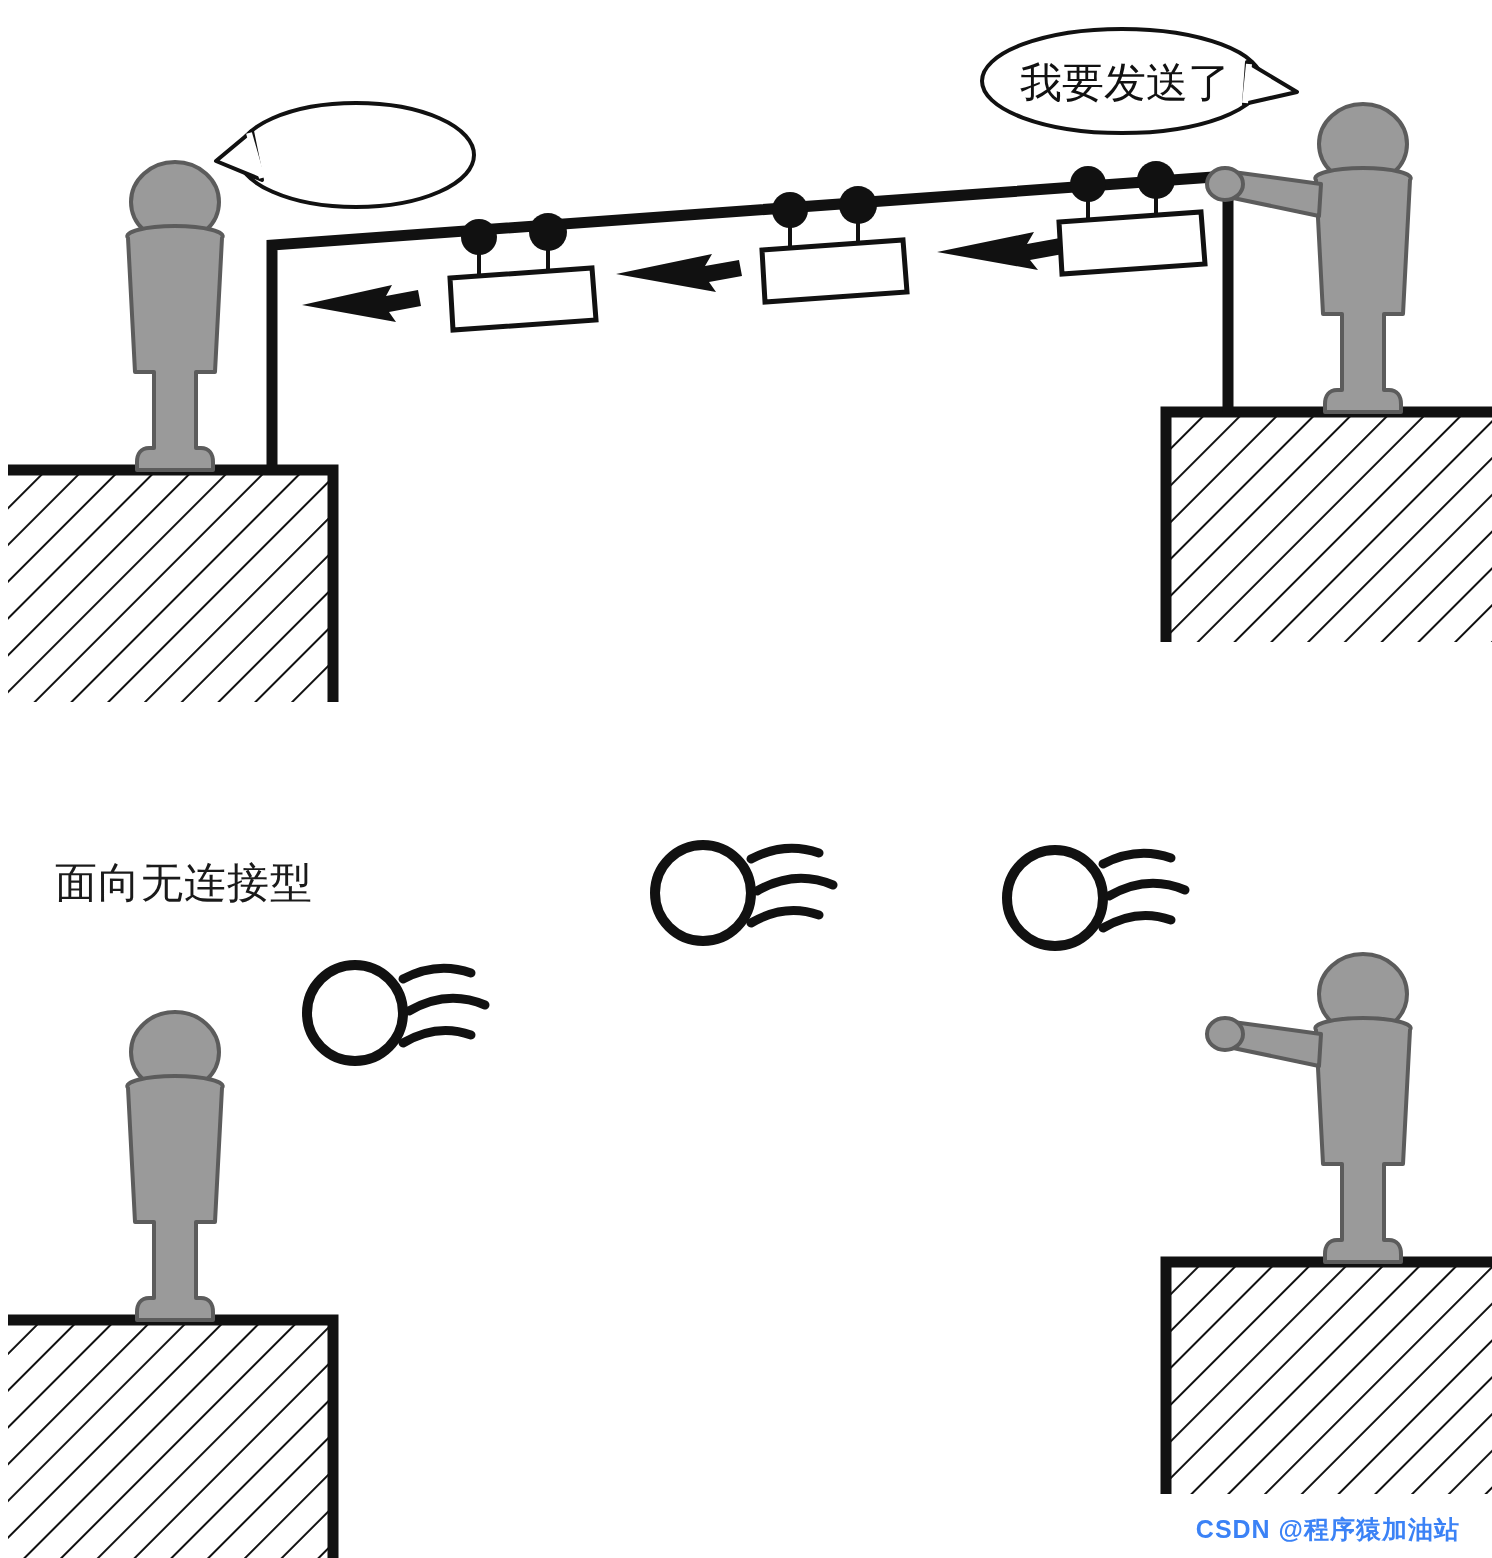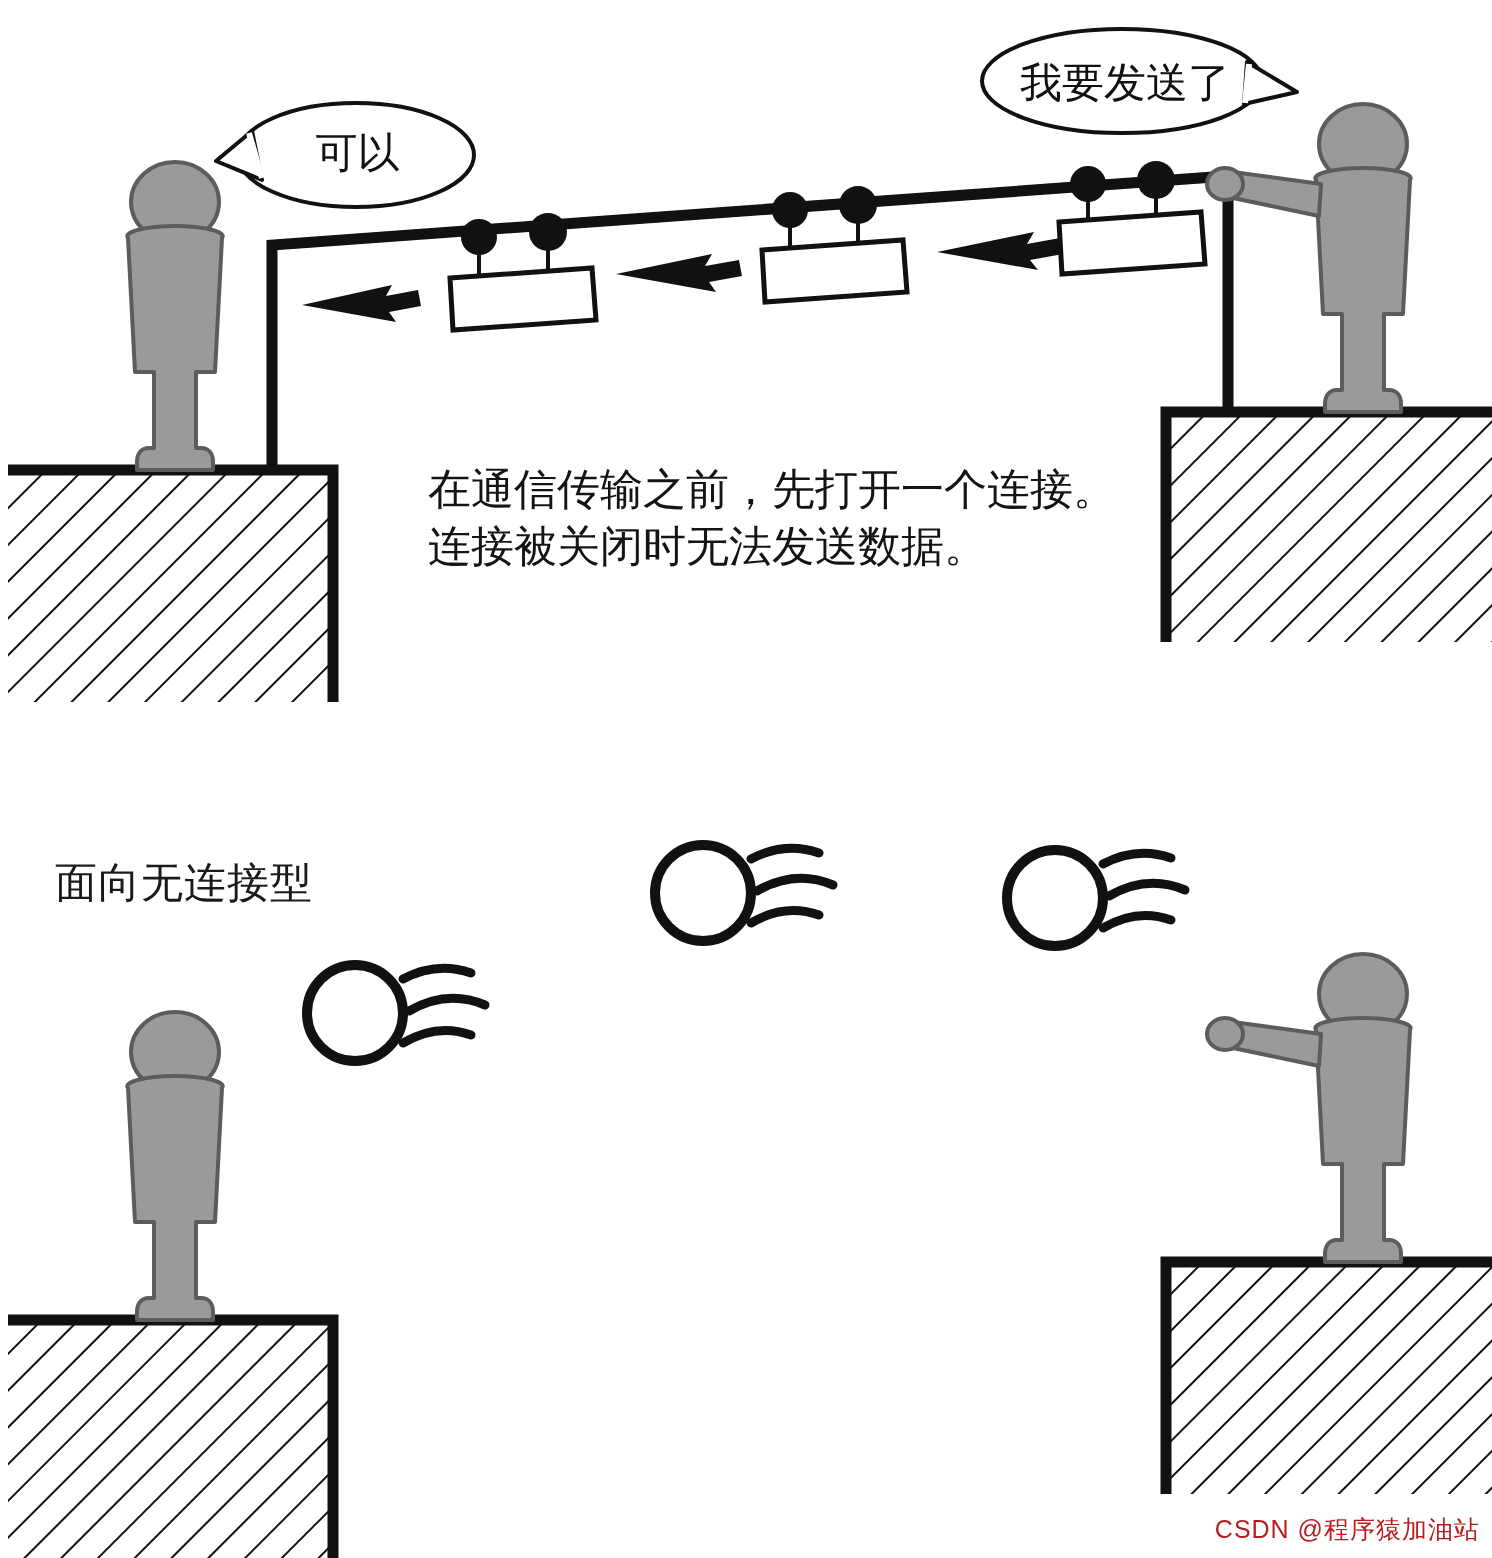--- a/index.html
+++ b/index.html
@@ -59,27 +59,28 @@
     font-size: 43px;
     line-height: 1.32;
     color: #141414;
     white-space: pre-line;
   }
   #caption-connection-oriented { left: 428px; top: 462px; }
   #caption-connectionless { left: 428px; top: 1330px; }
 
   #watermark {
     position: absolute;
-    right: 12px;
+    right: 32px;
     bottom: 12px;
     font-family: "Liberation Sans", "DejaVu Sans", sans-serif;
     font-size: 25px;
-    color: #b91c1c;
+    color: #3b82f6;
     letter-spacing: 1px;
     white-space: nowrap;
+    font-weight: bold;
   }
 </style>
 </head>
 <body>
 
 <div id="stage">
 
   <svg viewBox="0 0 1492 1558" xmlns="http://www.w3.org/2000/svg">
     <defs>
       <pattern id="hatch" width="26" height="26" patternUnits="userSpaceOnUse" patternTransform="rotate(45)">
@@ -219,25 +220,22 @@
 
     <g>
       <use href="#person-plain" x="175" y="1320"></use>
     </g>
     <g>
       <use href="#person-pointing" x="1363" y="1262"></use>
     </g>
   </svg>
 
 
-  <div class="bubble-text" id="bubble-text-left">可以</div>
 
   <div class="bubble-text" id="bubble-text-right">我要发送了</div>
 
-  <div class="caption" id="caption-connection-oriented">在通信传输之前，先打开一个连接。
-连接被关闭时无法发送数据。</div>
 
   <div class="section-title" id="title-connectionless">面向无连接型</div>
 
 
   <div id="watermark">CSDN @程序猿加油站</div>
 
 </div>
 
 </body></html>

